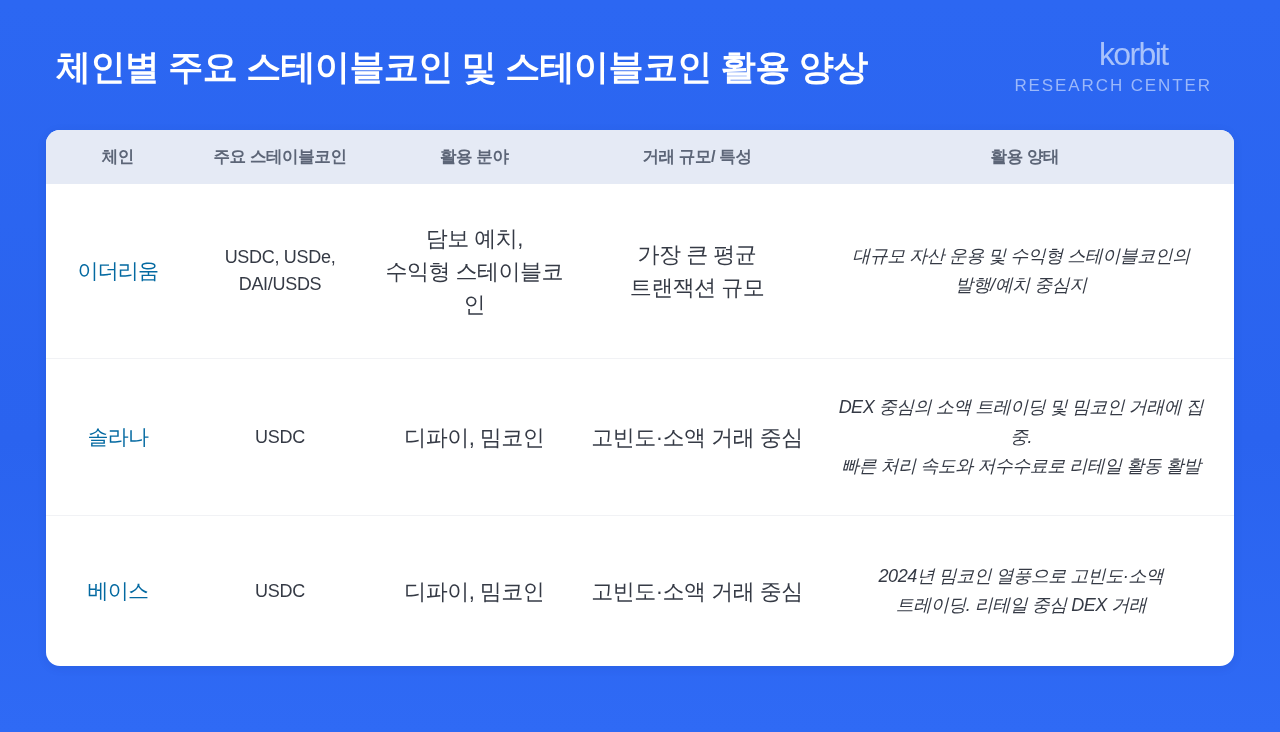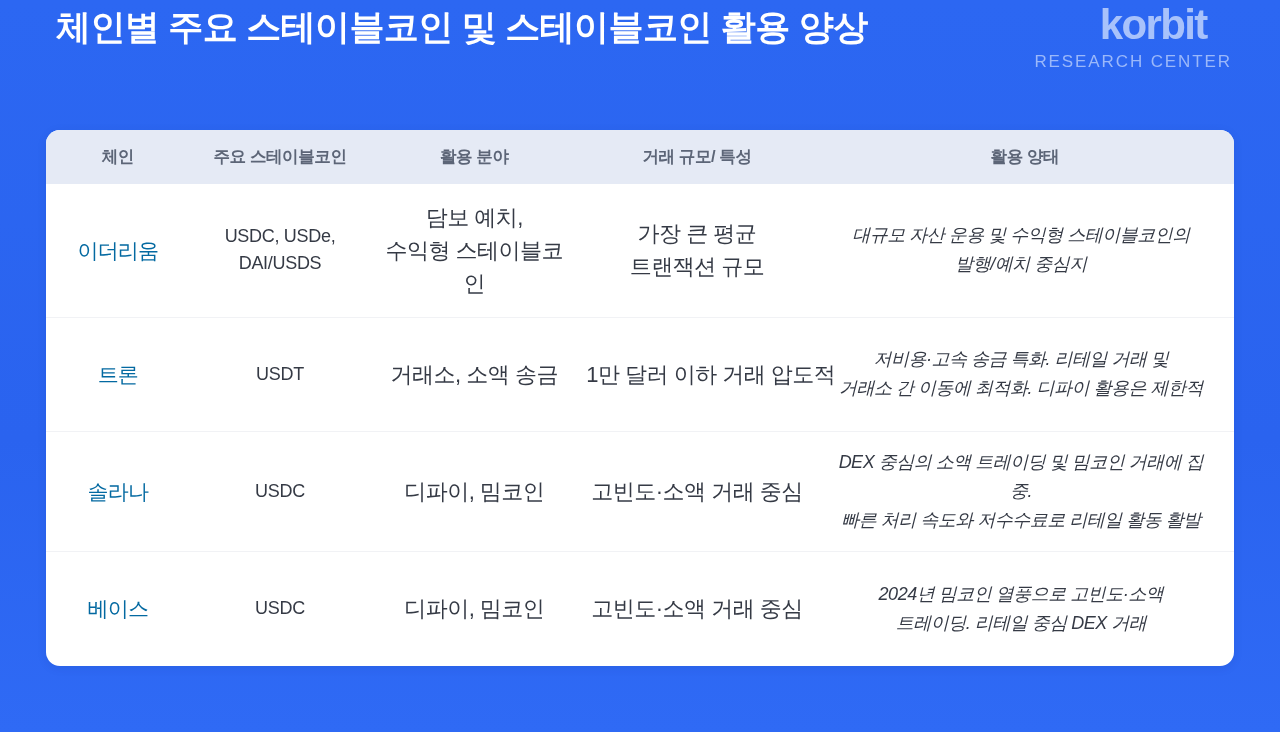--- a/index.html
+++ b/index.html
@@ -22,45 +22,45 @@
     height: 732px;
     background: linear-gradient(180deg, #2c67f2 0%, #2a63ef 60%, #2f6af5 100%);
   }
 
   
   .header {
     position: absolute;
     left: 0; right: 0; top: 0;
     height: 128px;
     display: flex;
-    align-items: flex-start;
+    align-items: center;
     justify-content: space-between;
-    padding: 0 48px 0 56px;
+    padding: 0 68px 0 56px;
   }
 
   .slide-title {
     color: #ffffff;
     font-size: 35px;
     font-weight: 700;
     letter-spacing: -0.6px;
     line-height: 1.2;
     white-space: nowrap;
     margin-top: 6px;
   }
 
   .logo {
     display: flex;
     flex-direction: column;
     align-items: center;
     margin-top: 4px;
   }
   .logo-word {
     color: #a8c2fb;
-    font-size: 42px;
-    font-weight: 700;
+    font-size: 32px;
+    font-weight: 400;
     letter-spacing: -1.6px;
     line-height: 1;
     margin-left: 40px;
   }
   .logo-sub {
     color: #9bb8fa;
     font-size: 17px;
     font-weight: 400;
     letter-spacing: 1.9px;
     line-height: 1;
@@ -181,36 +181,20 @@
           <td class="scale">
             <span class="l2">가장 큰 평균</span>
             <span class="l2">트랜잭션 규모</span>
           </td>
           <td class="detail">
             <span class="l2">대규모 자산 운용 및 수익형 스테이블코인의</span>
             <span class="l2">발행/예치 중심지</span>
           </td>
         </tr>
 
-        <tr class="r1">
-          <td class="chain">트론</td>
-          <td class="coin">
-            <span class="l2">USDT</span>
-          </td>
-          <td class="use">
-            <span class="l2 nowrap">거래소, 소액 송금</span>
-          </td>
-          <td class="scale">
-            <span class="l2 nowrap">1만 달러 이하 거래 압도적</span>
-          </td>
-          <td class="detail">
-            <span class="l2">저비용·고속 송금 특화. 리테일 거래 및</span>
-            <span class="l2">거래소 간 이동에 최적화. 디파이 활용은 제한적</span>
-          </td>
-        </tr>
 
         <tr class="r2">
           <td class="chain">솔라나</td>
           <td class="coin">
             <span class="l2">USDC</span>
           </td>
           <td class="use">
             <span class="l2 nowrap">디파이, 밈코인</span>
           </td>
           <td class="scale">

